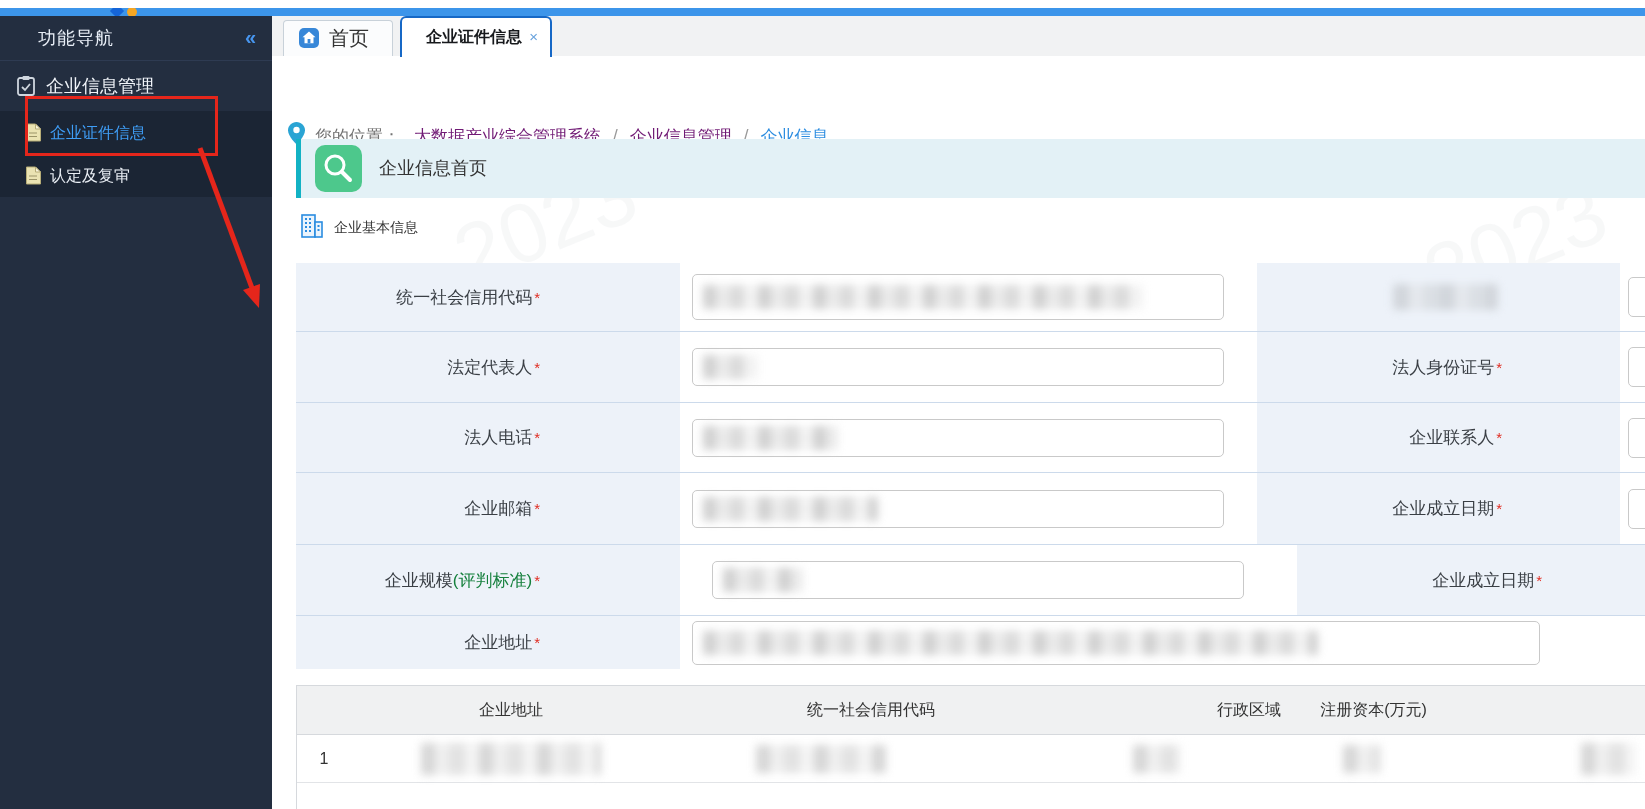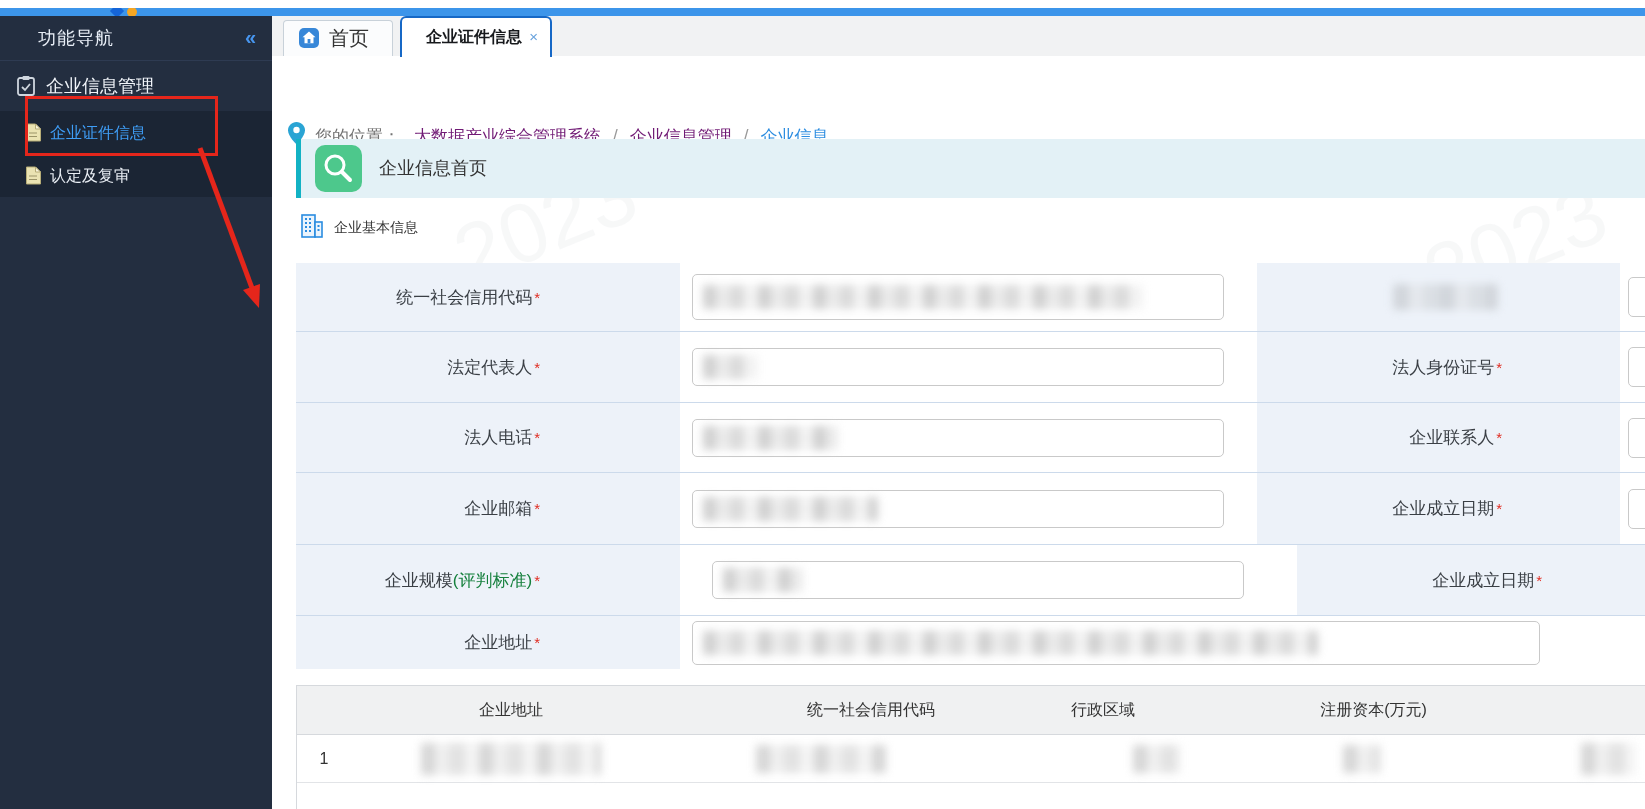--- a/index.html
+++ b/index.html
@@ -83,21 +83,21 @@
         background:repeating-linear-gradient(90deg,#c9cdd2 0 16px,#e3e6ea 16px 30px,#d5d9de 30px 46px);
         filter:blur(4px);}
 
   
   #dtable{position:absolute;left:24px;top:629px;right:0;bottom:0;border-left:1px solid #d6d9dd;border-top:1px solid #d6d9dd;}
   .thead{display:flex;height:48px;background:#f0f1f2;border-bottom:1px solid #d6d9dd;align-items:center;font-size:16px;color:#333;}
   .trow{display:flex;height:47px;background:#fff;border-bottom:1px solid #e2e4e7;align-items:center;font-size:16px;color:#333;}
   .c-idx{width:54px;text-align:center;flex:none;}
   .c-name{width:320px;text-align:center;flex:none;}
   .c-code{width:400px;text-align:center;flex:none;}
-  .c-region{width:210px;text-align:left;flex:none;}
+  .c-region{width:210px;text-align:right;flex:none;}
   .c-cap{width:185px;text-align:center;flex:none;}
   .c-extra{flex:1;}
   .cellblur{height:28px;border-radius:2px;opacity:.8;filter:blur(4px);
         background:repeating-linear-gradient(90deg,#cdcdcd 0 14px,#ececec 14px 28px,#dcdcdc 28px 44px,#f2f2f2 44px 58px);}
 </style>
 </head>
 <body>
 
 <div id="canvas">
 

